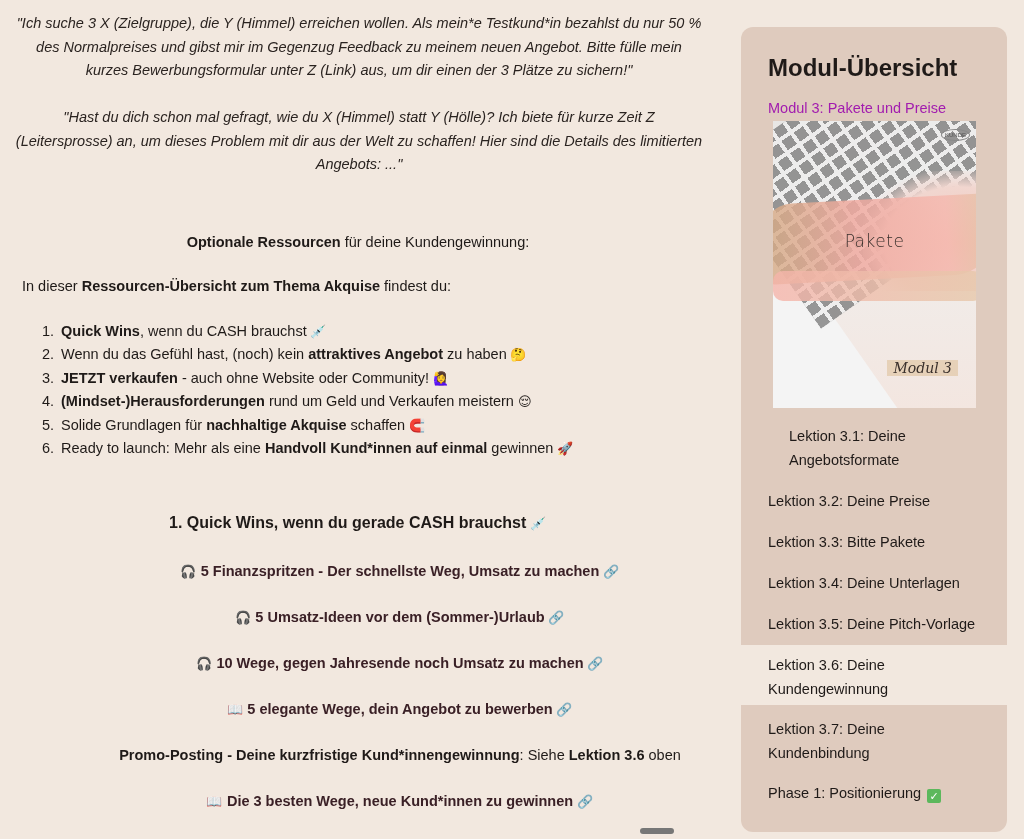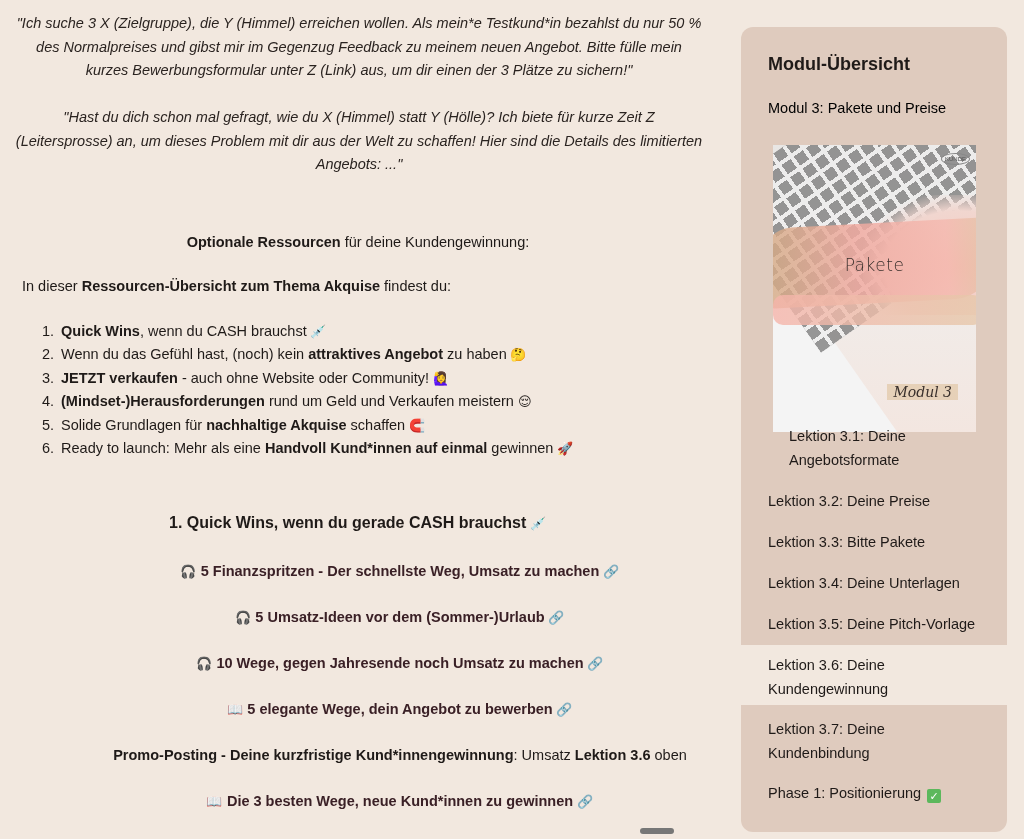--- a/index.html
+++ b/index.html
@@ -46,30 +46,29 @@
   .promo { font-weight: normal; color: #1f1a18; cursor: default; }
   .promo b { font-weight: bold; }
   .emo { font-weight: normal; font-size: 13px; color: #8a8a8a; }
   .emo-c { font-size: 13px; }
 
   .sidebar {
     position: absolute; left: 741px; top: 27px; width: 266px; height: 805px;
     background: #dfcbbe; border-radius: 12px; overflow: hidden;
   }
   .sb-title {
-    position: absolute; left: 27px; top: 27px; font-size: 18px; color: #1f1a18;
+    position: absolute; left: 27px; top: 27px; font-size: 24px; color: #1f1a18;
   }
   .sb-module {
-    position: absolute; left: 27px; top: 73px; font-size: 14.5px; color: #000000;
+    position: absolute; left: 27px; top: 73px; font-size: 14.5px; color: #a21caf;
   }
   .cover {
     position: absolute; left: 32px; top: 94px; width: 203px; height: 287px;
     background: linear-gradient(180deg, #e8e6e4 0%, #f0eeec 40%, #f3e6e0 100%);
     overflow: hidden;
-    margin-top: 24px;
   }
   .kbd {
     position: absolute; left: -30px; top: -40px; width: 260px; height: 190px;
     transform: rotate(-35deg);
     background:
       repeating-linear-gradient(90deg, #777 0 11px, #eee 11px 15px),
       #777;
     opacity: 0.75;
   }
   .kbd::after {
@@ -158,21 +157,21 @@
     <span class="emo">🎧</span> <span>5 Umsatz-Ideen vor dem (Sommer-)Urlaub</span> <span class="emo">🔗</span>
   </a>
   <a class="res" style="top:653px">
     <span class="emo">🎧</span> <span>10 Wege, gegen Jahresende noch Umsatz zu machen</span> <span class="emo">🔗</span>
   </a>
   <a class="res" style="top:699px">
     <span class="emo">📖</span> <span>5 elegante Wege, dein Angebot zu bewerben</span> <span class="emo">🔗</span>
   </a>
 
   <p class="res promo" style="top:745px">
-    <b>Promo-Posting - Deine kurzfristige Kund*innengewinnung</b><span>: Umsatz </span><b>Lektion 3.6</b><span> oben</span>
+    <b>Promo-Posting - Deine kurzfristige Kund*innengewinnung</b><span>: Siehe </span><b>Lektion 3.6</b><span> oben</span>
   </p>
 
   <a class="res" style="top:791px">
     <span class="emo">📖</span> <span>Die 3 besten Wege, neue Kund*innen zu gewinnen</span> <span class="emo">🔗</span>
   </a>
 </div>
 
 <aside class="sidebar">
   <h2 class="sb-title">Modul-Übersicht</h2>
   <div class="sb-module">Modul 3: Pakete und Preise</div>

